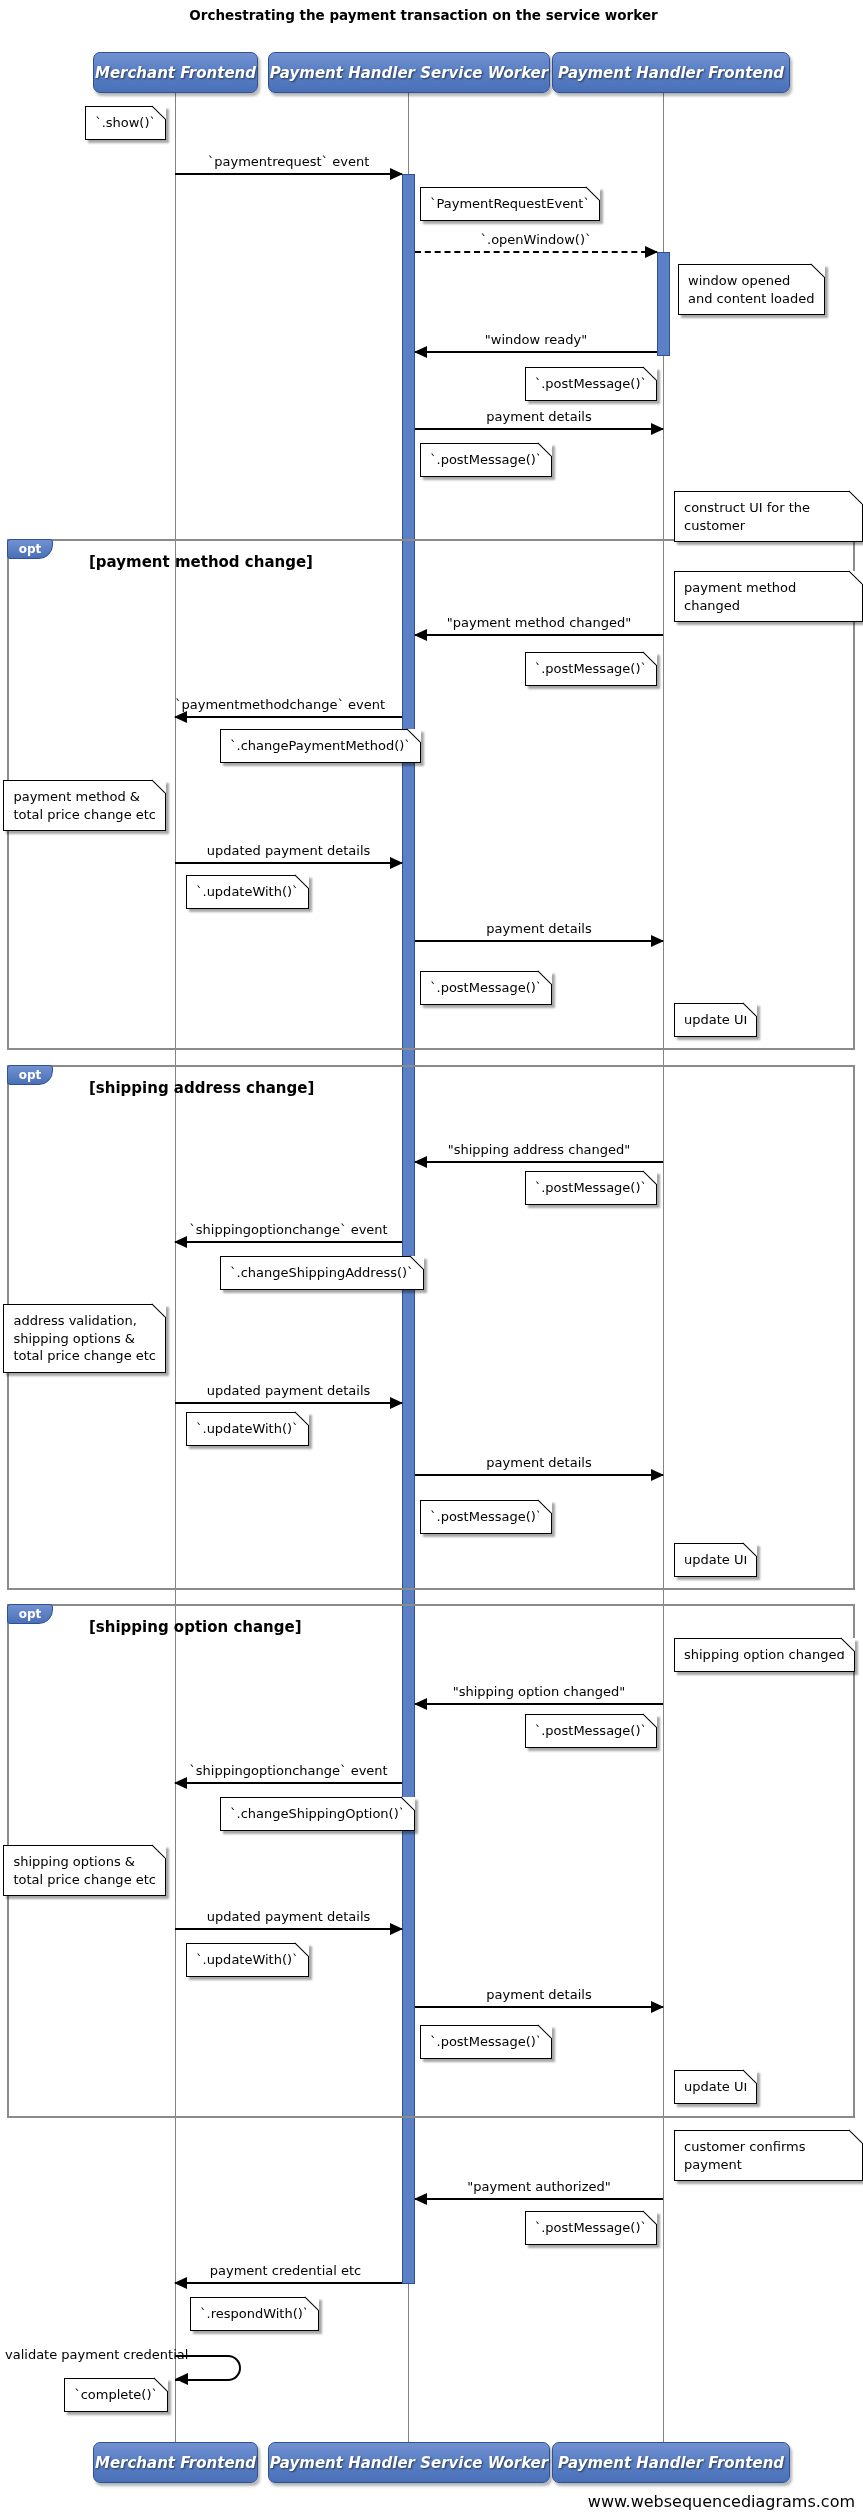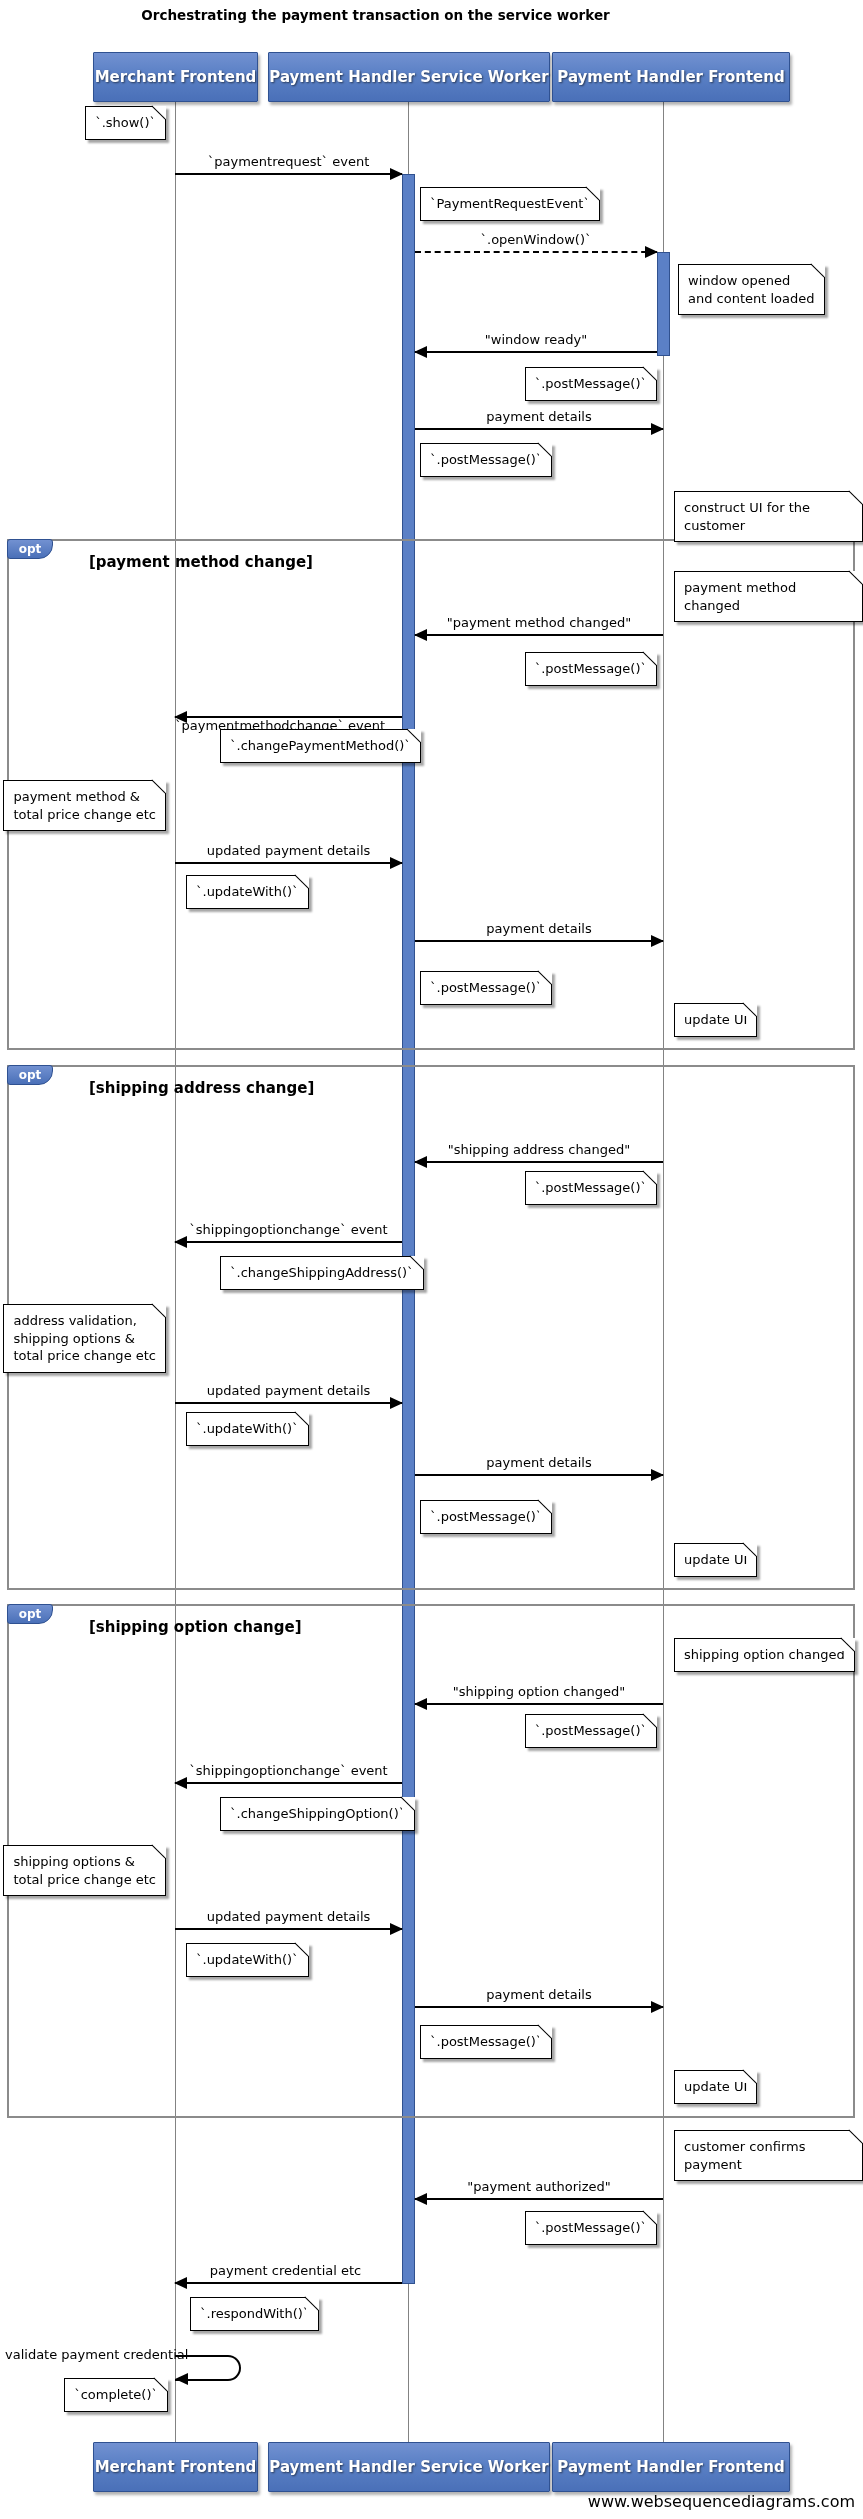--- a/index.html
+++ b/index.html
@@ -1,25 +1,25 @@
 <!DOCTYPE html>
 <html><head>
 <meta charset="utf-8">
 <style>
   html,body{margin:0;padding:0;background:#fff;}
   .diagram{position:relative;width:863px;height:2519px;background:#fff;
     font-family:"DejaVu Sans","Liberation Sans",sans-serif;color:#000;overflow:hidden;}
   .title{position:absolute;left:0;top:7px;width:751px;text-align:center;
-    font-size:13.5px;font-weight:bold;}
+    font-size:13.5px;font-weight:bold;padding-left:48px;}
   .footer{position:absolute;right:8px;top:2492px;font-size:16px;}
   .lifeline{position:absolute;width:1px;top:92px;height:2350px;background:#838383;}
-  .actor{position:absolute;height:50px;border:1px solid #2f5191;border-radius:1px;
+  .actor{position:absolute;height:41px;border:1px solid #2f5191;border-radius:7px;
     background:linear-gradient(180deg,#7291d1 0%,#5a80c5 45%,#4a70b8 100%);
     color:#fff;font-weight:bold;font-size:15px;display:flex;align-items:center;justify-content:center;
-    text-shadow:1px 1px 2px rgba(0,0,0,.55);box-shadow:2px 3px 3px rgba(0,0,0,.3);box-sizing:border-box;}
+    text-shadow:1px 1px 2px rgba(0,0,0,.55);box-shadow:2px 3px 3px rgba(0,0,0,.3);box-sizing:border-box;font-style:italic;}
   .bar{position:absolute;width:13px;background:#5b80c6;border:1px solid #30518f;box-sizing:border-box;}
   .frame{position:absolute;border:2px solid #8b8b8b;box-sizing:border-box;}
   .tag{position:absolute;left:-2px;top:-2px;width:46px;height:20px;
     background:linear-gradient(180deg,#7291d1,#4a70b8);border:1px solid #2f5191;
     border-radius:3px 3px 14px 3px;color:#fff;font-weight:bold;font-size:12px;
     text-align:center;line-height:19px;box-sizing:border-box;}
   .cond{position:absolute;left:80px;top:12px;font-size:15px;font-weight:bold;}
   .arrow{position:absolute;height:0;border-top:2px solid #000;}
   .arrow.dashed{border-top-style:dashed;}
   .arrow.r::after{content:'';position:absolute;right:-1px;top:-7px;width:0;height:0;
@@ -76,21 +76,21 @@
 
   <div class="alabel" style="left:415px;top:332px;width:242px">"window ready"</div>
   <div class="arrow l" style="left:415px;top:351px;width:242px"></div>
 
   <div class="alabel" style="left:415px;top:409px;width:248px">payment details</div>
   <div class="arrow r" style="left:415px;top:428px;width:248px"></div>
 
   <div class="alabel" style="left:415px;top:615px;width:248px">"payment method changed"</div>
   <div class="arrow l" style="left:415px;top:634px;width:248px"></div>
 
-  <div class="alabel" style="left:175px;top:718px;width:196px">`paymentmethodchange` event</div>
+  <div class="alabel" style="left:175px;top:697px;width:196px">`paymentmethodchange` event</div>
   <div class="arrow l" style="left:175px;top:716px;width:227px"></div>
 
   <div class="alabel" style="left:175px;top:843px;width:227px">updated payment details</div>
   <div class="arrow r" style="left:175px;top:862px;width:227px"></div>
 
   <div class="alabel" style="left:415px;top:921px;width:248px">payment details</div>
   <div class="arrow r" style="left:415px;top:940px;width:248px"></div>
 
   <div class="alabel" style="left:415px;top:1142px;width:248px">"shipping address changed"</div>
   <div class="arrow l" style="left:415px;top:1161px;width:248px"></div>

